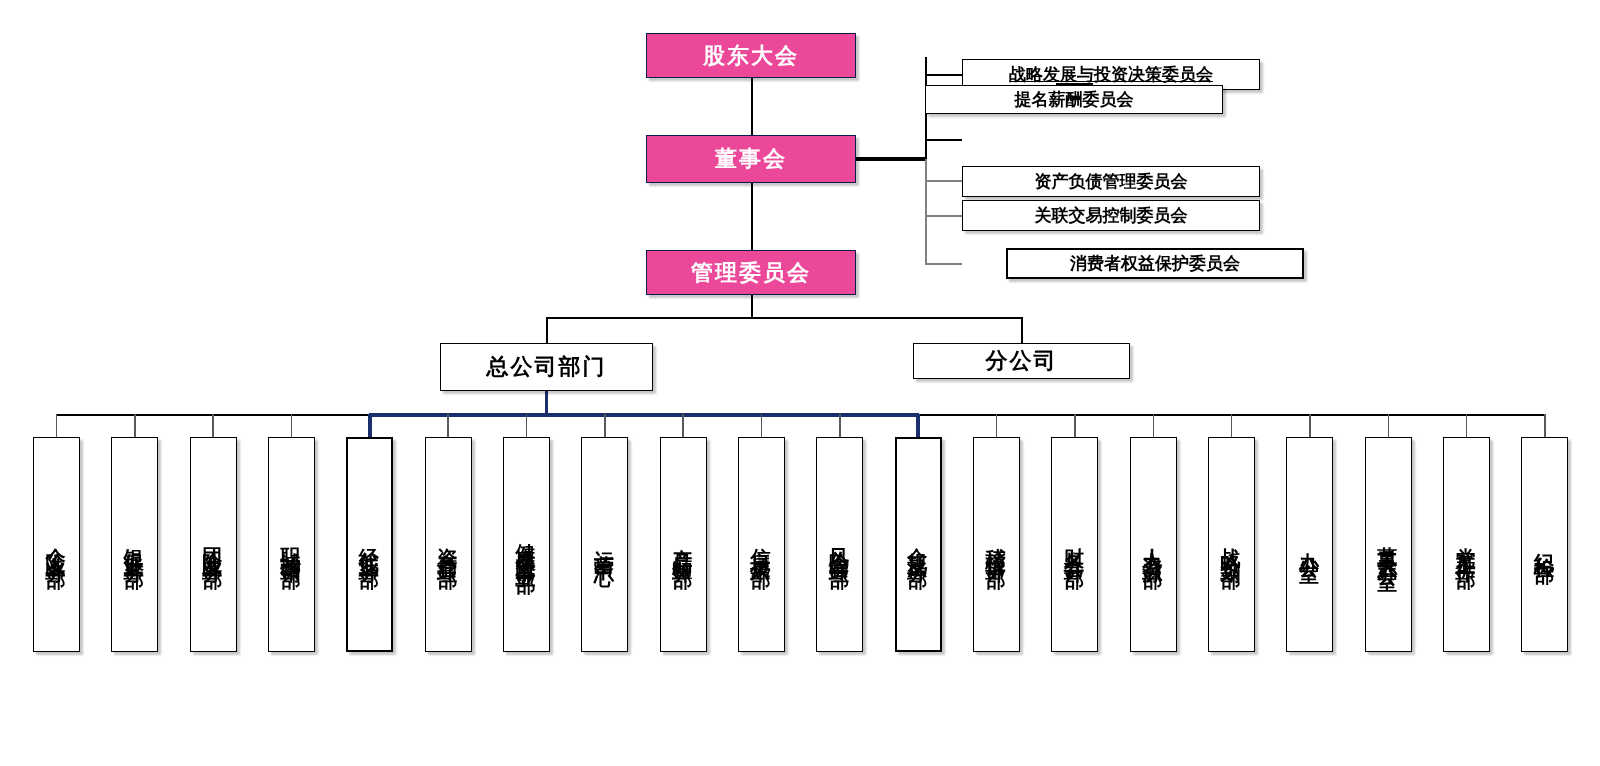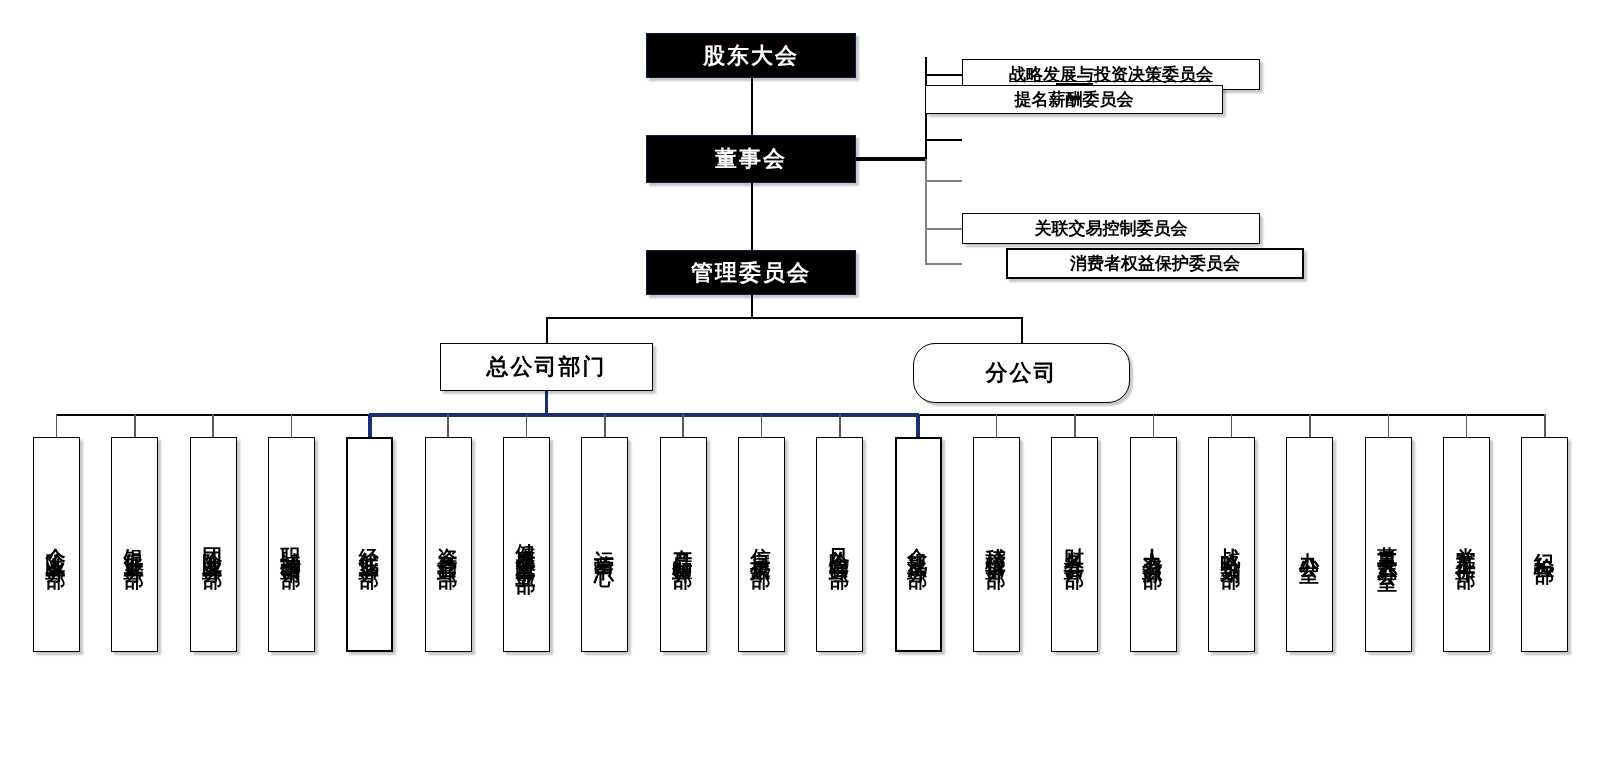--- a/index.html
+++ b/index.html
@@ -9,21 +9,21 @@
   }
   .line{position:absolute;background:#000;}
   .line.navy{background:#1b2e6e;}
   .line.gray{background:#808080;}
 
   .node{
     position:absolute;box-sizing:border-box;display:flex;align-items:center;justify-content:center;
     background:#fff;border:1.5px solid #000;font-weight:bold;color:#000;
     box-shadow:3px 3px 2px rgba(0,0,0,0.22);
   }
-  .node.blue{background:#000000;color:#fff;border:1px solid #0a1c4d;font-size:22px;letter-spacing:2px;}
+  .node.blue{background:#ec4899;color:#fff;border:1px solid #0a1c4d;font-size:22px;letter-spacing:2px;}
   .node.wide{font-size:22px;letter-spacing:2px;}
 
   
   .committee-row{position:absolute;left:925px;height:31px;display:flex;align-items:center;}
   .stub{width:37px;height:2px;background:#000;flex:0 0 auto;}
   .committee-row.graystub .stub{background:#808080;}
   .committee-box{
     box-sizing:border-box;width:298px;height:31px;border:1.5px solid #000;background:#fff;
     display:flex;align-items:center;justify-content:center;font-weight:bold;font-size:17px;
     box-shadow:3px 3px 2px rgba(0,0,0,0.22);
@@ -68,21 +68,21 @@
   </div>
   <div class="node blue" style="left:646px;top:135px;width:210px;height:48px;">
     <span>董事会</span>
   </div>
   <div class="node blue" style="left:646px;top:250px;width:210px;height:45px;">
     <span>管理委员会</span>
   </div>
   <div class="node wide" style="left:440px;top:343px;width:213px;height:48px;">
     <span>总公司部门</span>
   </div>
-  <div class="node wide" style="left:913px;top:343px;width:217px;height:60px;border-radius:22px;">
+  <div class="node wide" style="left:913px;top:343px;width:217px;height:36px;">
     <span>分公司</span>
   </div>
 
   <div id="committees">
       <div class="committee-row" style="top: 59px; text-decoration: underline;">
     <div class="stub"></div>
     <div class="committee-box">
       <span>战略发展与投资决策委员会</span>
     </div>
   </div>
@@ -90,22 +90,25 @@
     <div class="stub"></div>
     <div class="committee-box">
       <span>提名薪酬委员会</span>
     </div>
   </div>
       <div class="committee-row" style="top: 124.4px;">
     <div class="stub"></div>
   </div>
       <div class="committee-row graystub" style="top: 165.6px;">
     <div class="stub"></div>
-  </div>
-      <div class="committee-row graystub" style="top: 213px;">
+    <div class="committee-box">
+      <span>资产负债管理委员会</span>
+    </div>
+  </div>
+      <div class="committee-row graystub" style="top: 200px;">
     <div class="stub"></div>
     <div class="committee-box">
       <span>关联交易控制委员会</span>
     </div>
   </div>
       <div class="committee-row emph graystub" style="top: 248px;">
     <div class="stub"></div>
     <div class="committee-box">
       <span>消费者权益保护委员会</span>
     </div>

